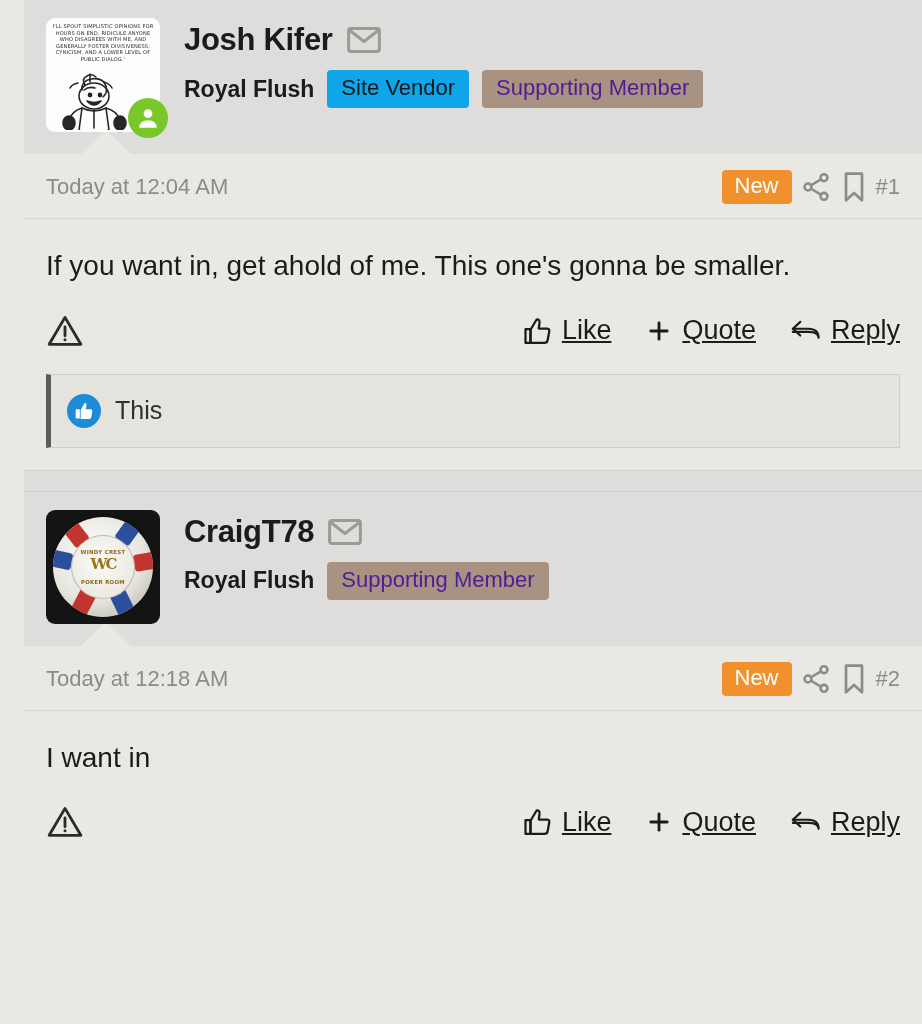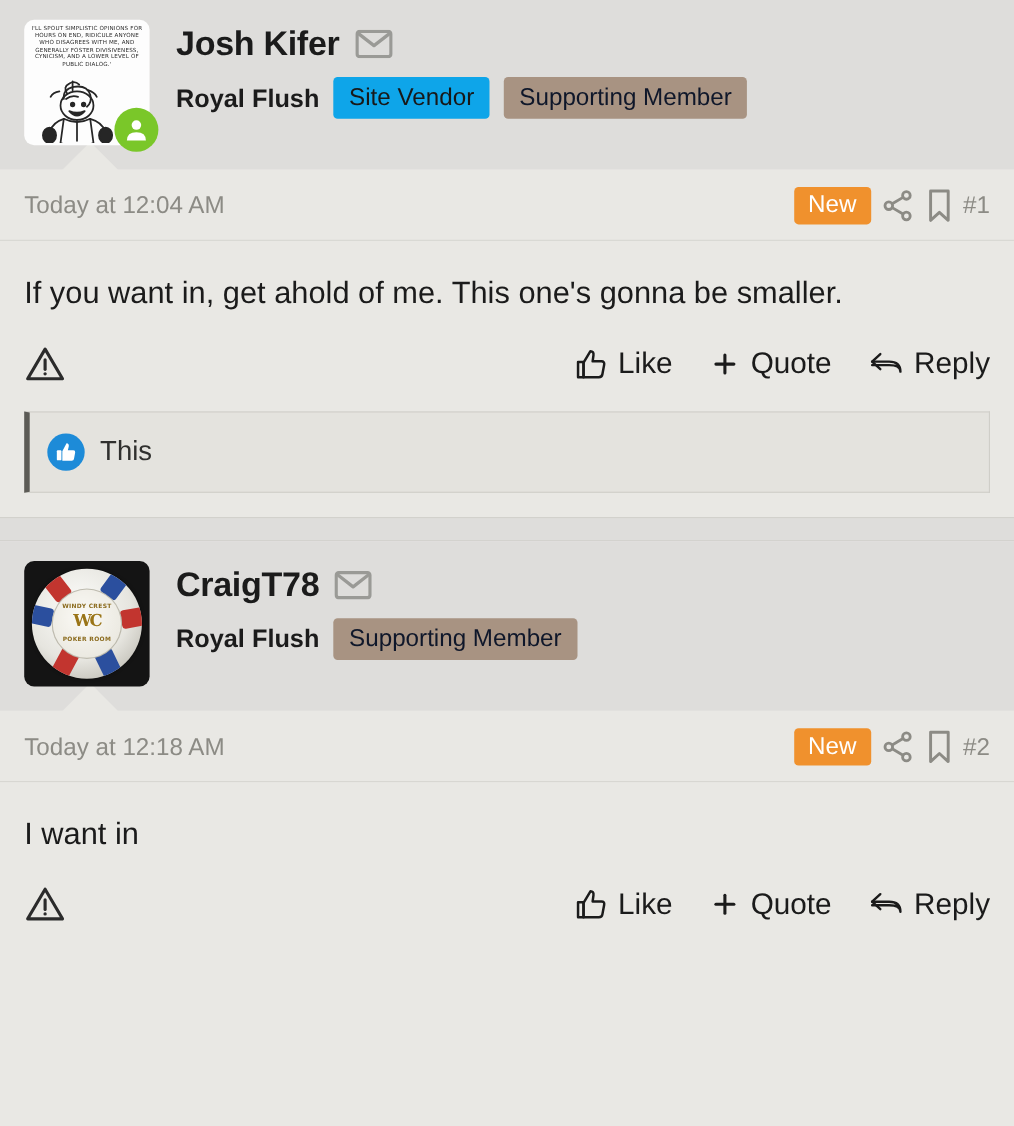--- a/index.html
+++ b/index.html
@@ -11,21 +11,21 @@
     overflow: hidden;
   }
 
   body {
     background: #e9e8e4;
     font-family: "Liberation Sans", sans-serif;
     color: #1c1c1c;
     -webkit-font-smoothing: antialiased;
   }
 
-  .thread { width: 922px; }
+  .thread { width: 922px; padding-left: 24px; }
 
   
   .post { position: relative; background: #e9e8e4; }
 
   .post-header {
     position: relative;
     background: #dedddb;
     padding: 18px 0 22px 22px;
     display: flex;
     align-items: flex-start;
@@ -164,21 +164,21 @@
   }
 
   .badge {
     font-size: 22px;
     padding: 7px 14px 9px;
     border-radius: 4px;
     line-height: 1;
     white-space: nowrap;
   }
   .badge-vendor { background: #0ea5e9; color: #181818; }
-  .badge-support { background: #a89382; color: #0f172a; }
+  .badge-support { background: #a89382; color: #4c1d95; }
 
   
   .post-meta {
     display: flex;
     align-items: center;
     padding: 16px 22px 14px 22px;
     border-bottom: 1px solid #d8d7d2;
   }
   .post-date { font-size: 22px; color: #8c8b85; }
   .meta-right { margin-left: auto; display: flex; align-items: center; gap: 8px; }
@@ -201,20 +201,21 @@
     font-size: 28px;
     line-height: 1.52;
     color: #1b1b1b;
   }
 
   
   .post-actions {
     display: flex;
     align-items: center;
     padding: 20px 22px 18px 22px;
+    text-decoration: underline;
   }
   .actions-right { margin-left: auto; display: flex; align-items: center; gap: 34px; }
   .action {
     display: flex;
     align-items: center;
     gap: 9px;
     font-size: 27px;
     color: #1b1b1b;
   }
 

